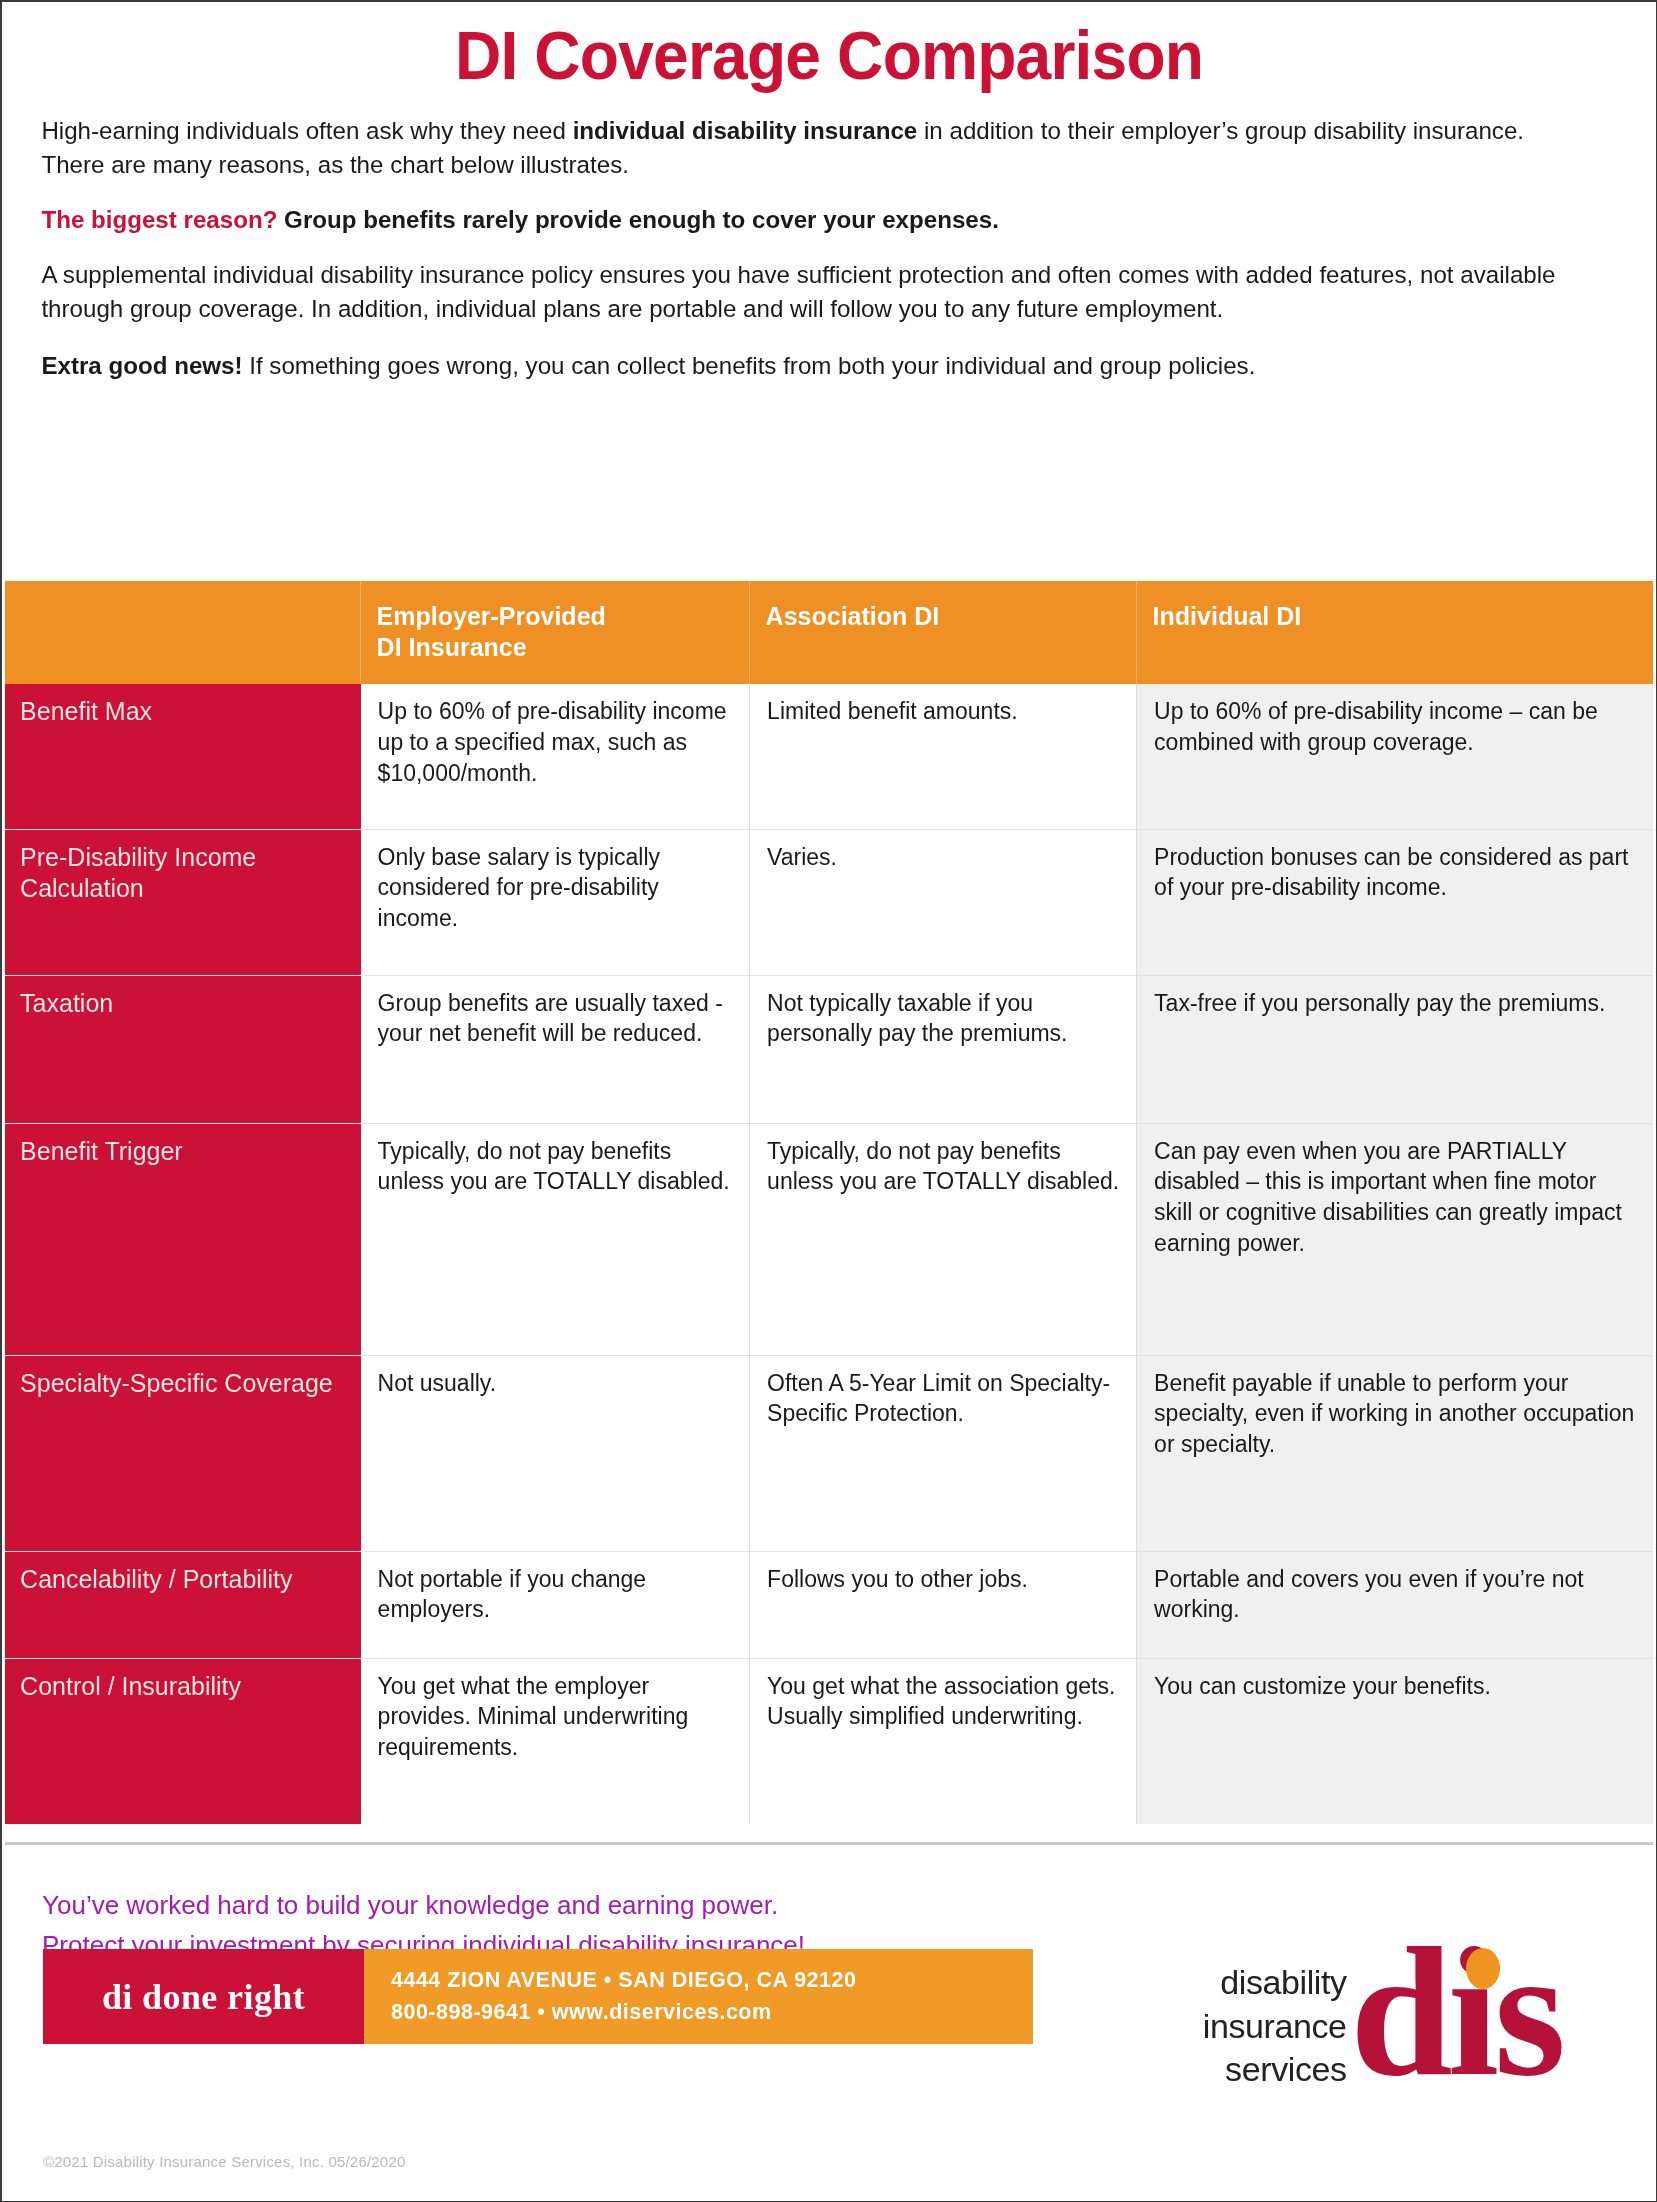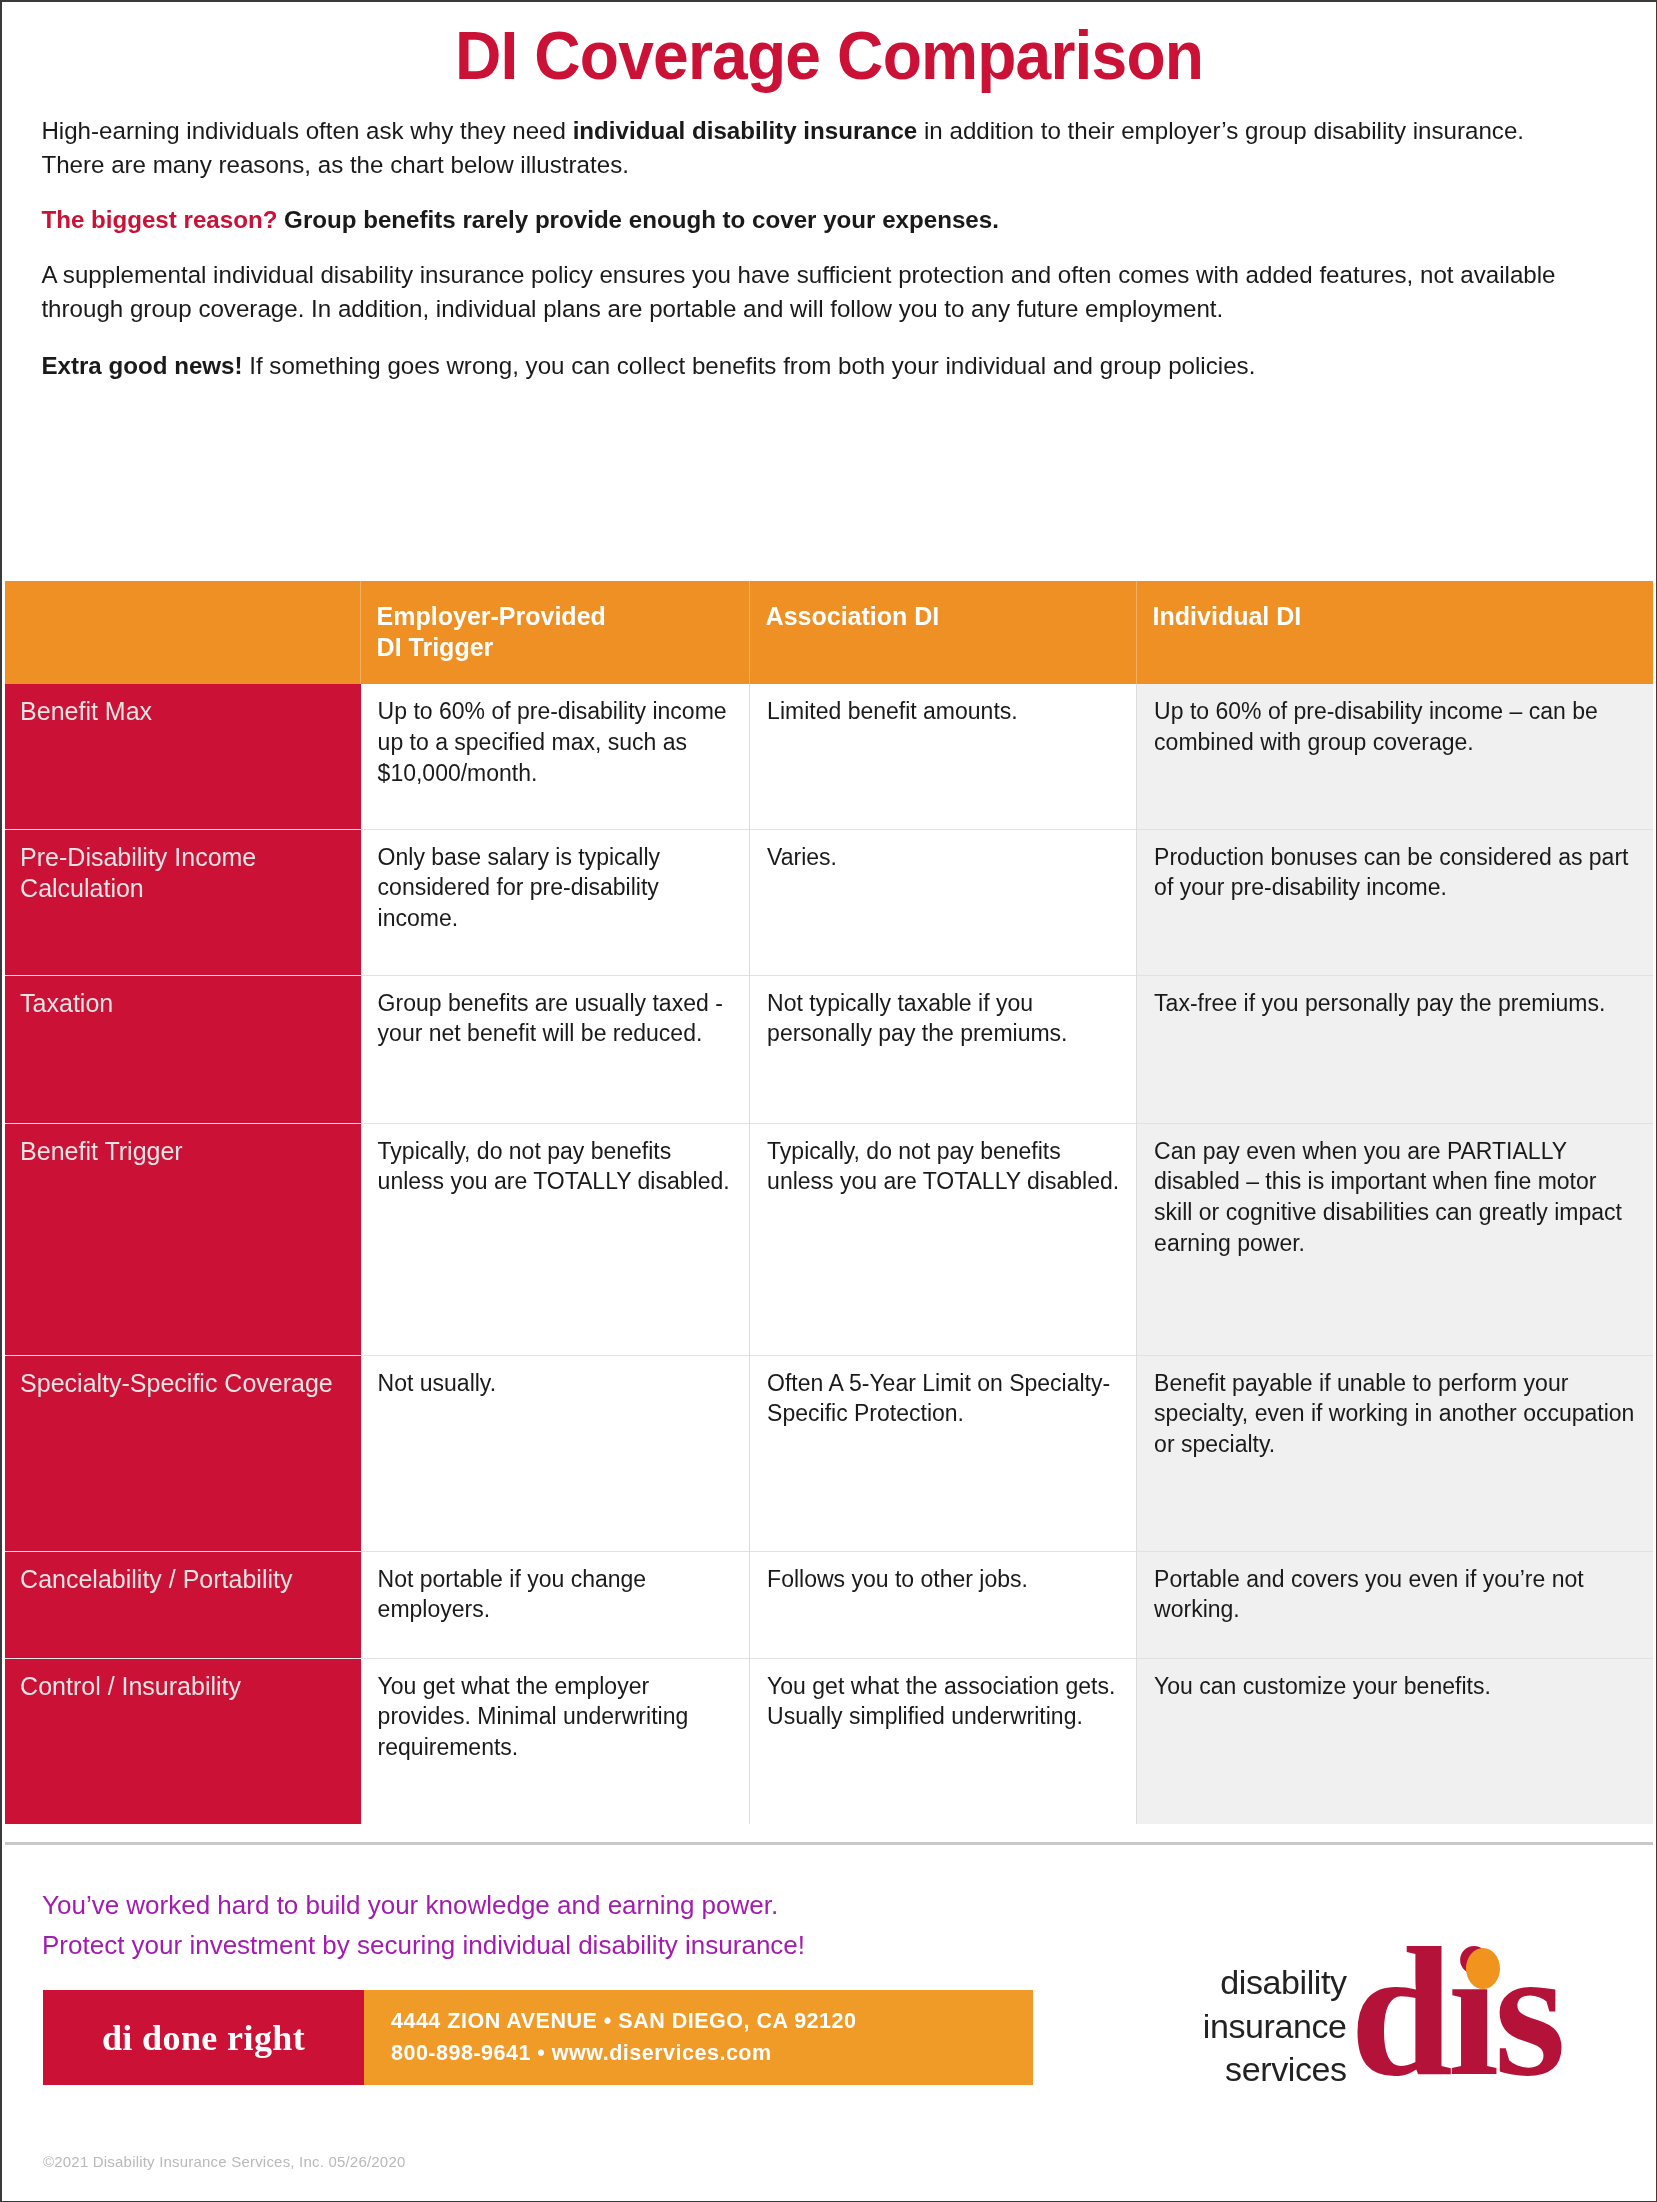--- a/index.html
+++ b/index.html
@@ -127,21 +127,21 @@
     width:1118px;
     color:#a21caf;
     font-size:26px;
     line-height:1.52;
   }
 
   
   .badge {
     position:absolute;
     left:41px;
-    top:1988px;
+    top:1947px;
     display:flex;
     height:95px;
   }
   .badge-red {
     width:321px;
     background:#CB1136;
     display:flex;
     align-items:center;
     justify-content:center;
     color:#ffffff;
@@ -237,21 +237,21 @@
         <col class="c1">
           <col class="c2">
           <col class="c3">
           <col class="c4">
       </colgroup>
       <thead>
         <tr>
           <th class="blank"></th>
           <th>
             <span>Employer-Provided</span><br>
-            <span>DI Trigger</span>
+            <span>DI Insurance</span>
           </th>
           <th>Association DI</th>
           <th>Individual DI</th>
         </tr>
       </thead>
       <tbody>
         <tr style="height:145px;">
           <th class="rowhdr">Benefit Max</th>
           <td>Up to 60% of pre-disability income up to a specified max, such as $10,000/month.</td>
           <td>Limited benefit amounts.</td>

